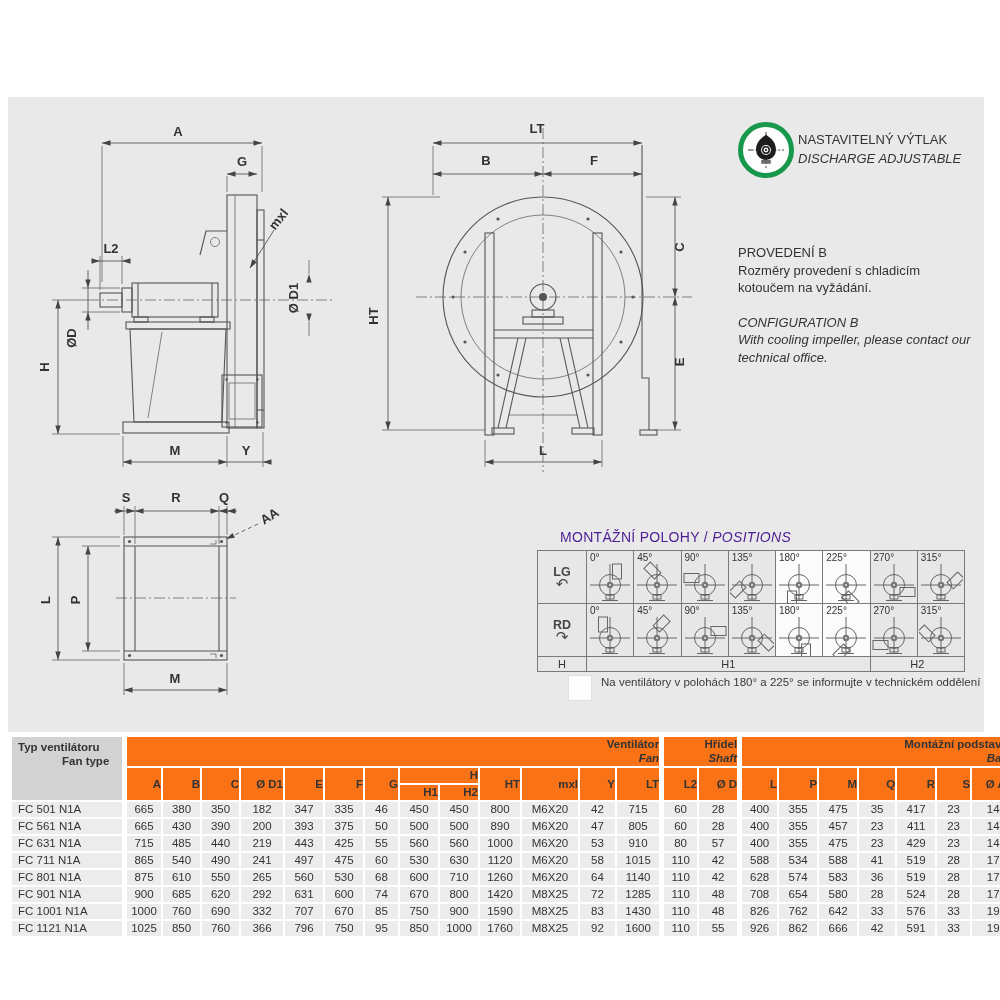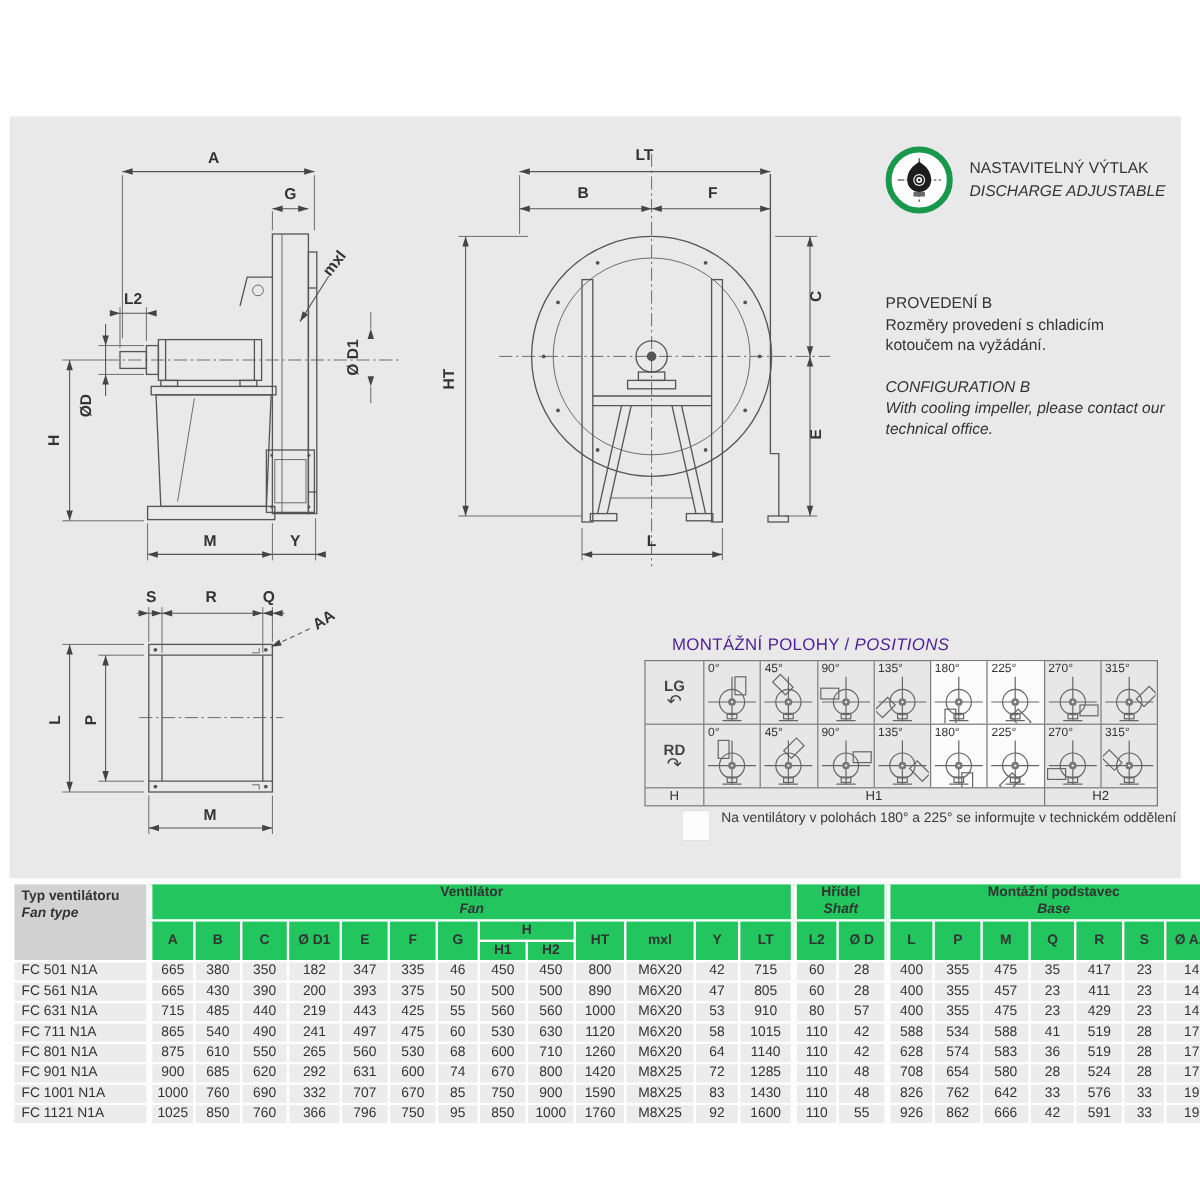--- a/index.html
+++ b/index.html
@@ -18,21 +18,21 @@
   .ln{stroke:#555;stroke-width:1.1;fill:none;}
   .thin{stroke:#666;stroke-width:.8;fill:none;}
   .cl{stroke:#666;stroke-width:.8;fill:none;stroke-dasharray:11 3 2 3;}
   .dl{stroke:#555;stroke-width:.9;fill:none;}
   .ah{fill:#444;stroke:none;}
   .dot{fill:#555;stroke:none;}
 
   
   .badge{position:absolute;left:738px;top:122px;display:flex;align-items:center;}
   .badge-ring{width:46px;height:46px;border:5px solid #17984a;border-radius:50%;background:#fdfdfd;display:flex;align-items:center;justify-content:center;}
-  .badge-text{margin-left:14px;font-size:13px;line-height:1.45;color:#333;}
+  .badge-text{margin-left:4px;font-size:13px;line-height:1.45;color:#333;}
   .badge-text .en{font-style:italic;}
 
   
   .config{position:absolute;left:738px;top:244px;width:240px;font-size:13px;line-height:1.35;color:#333;}
   .config .en{font-style:italic;}
   .config p{margin:0 0 17px 0;}
 
   
   .pos-title{position:absolute;left:560px;top:529px;font-size:14px;color:#4c1d95;letter-spacing:.3px;}
   .pos-title .en{font-style:italic;}
@@ -51,26 +51,26 @@
 
   
   .pos-note{position:absolute;left:568px;top:675px;display:flex;align-items:flex-start;}
   .pos-note .swatch{width:22px;height:24px;background:#fdfdfd;border:1px solid #e0e0e0;margin-right:9px;}
   .pos-note .txt{font-size:11.5px;line-height:1.3;color:#3a3a3a;}
   .pos-note .en{font-style:italic;}
 
   
   .fan-table-wrap{position:absolute;left:10px;top:735px;width:978px;}
   table.fan{border-collapse:separate;border-spacing:2px;table-layout:fixed;width:978px;font-size:11.5px;color:#333;}
-  table.fan th{background:#22c55e;font-weight:bold;padding:0;line-height:1.25;text-align:center;vertical-align:middle;}
+  table.fan th{background:#f97316;font-weight:bold;padding:0;line-height:1.25;text-align:right;vertical-align:middle;}
   table.fan td{background:#ececec;text-align:center;padding:0;height:15px;}
   table.fan .grp{font-size:11.5px;}
   table.fan .grp .en{font-style:italic;}
   table.fan th.type-h{background:#d2d2d2;text-align:left;vertical-align:top;padding:3px 0 0 6px;font-size:11.5px;}
-  table.fan th.type-h .en{font-style:italic;}
+  table.fan th.type-h .en{margin-left:44px;}
   table.fan td.t-type{text-align:left;padding-left:6px;}
   table.fan .gs{border-left:3px solid #fff;}
   table.fan tr.h1r th{height:15px;}
 </style>
 </head>
 <body>
 
 <div id="page">
 
 

